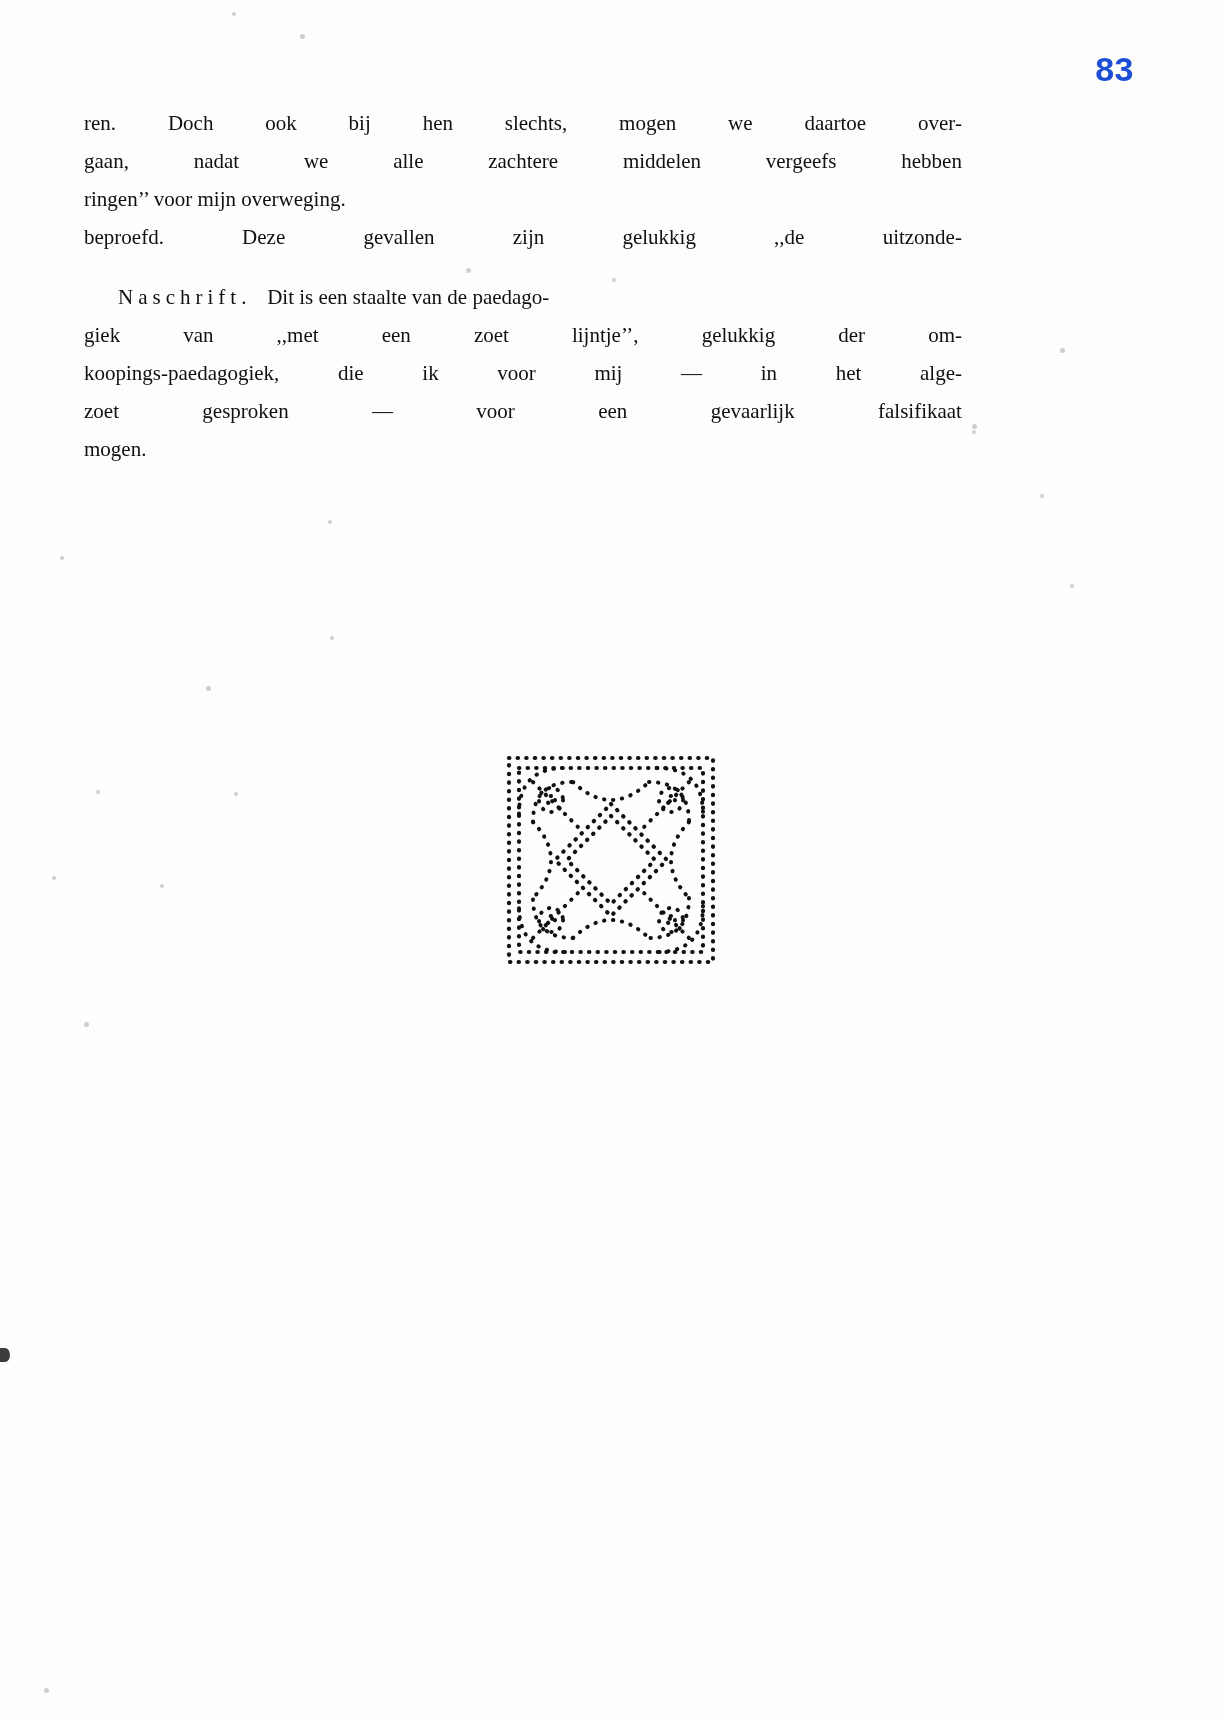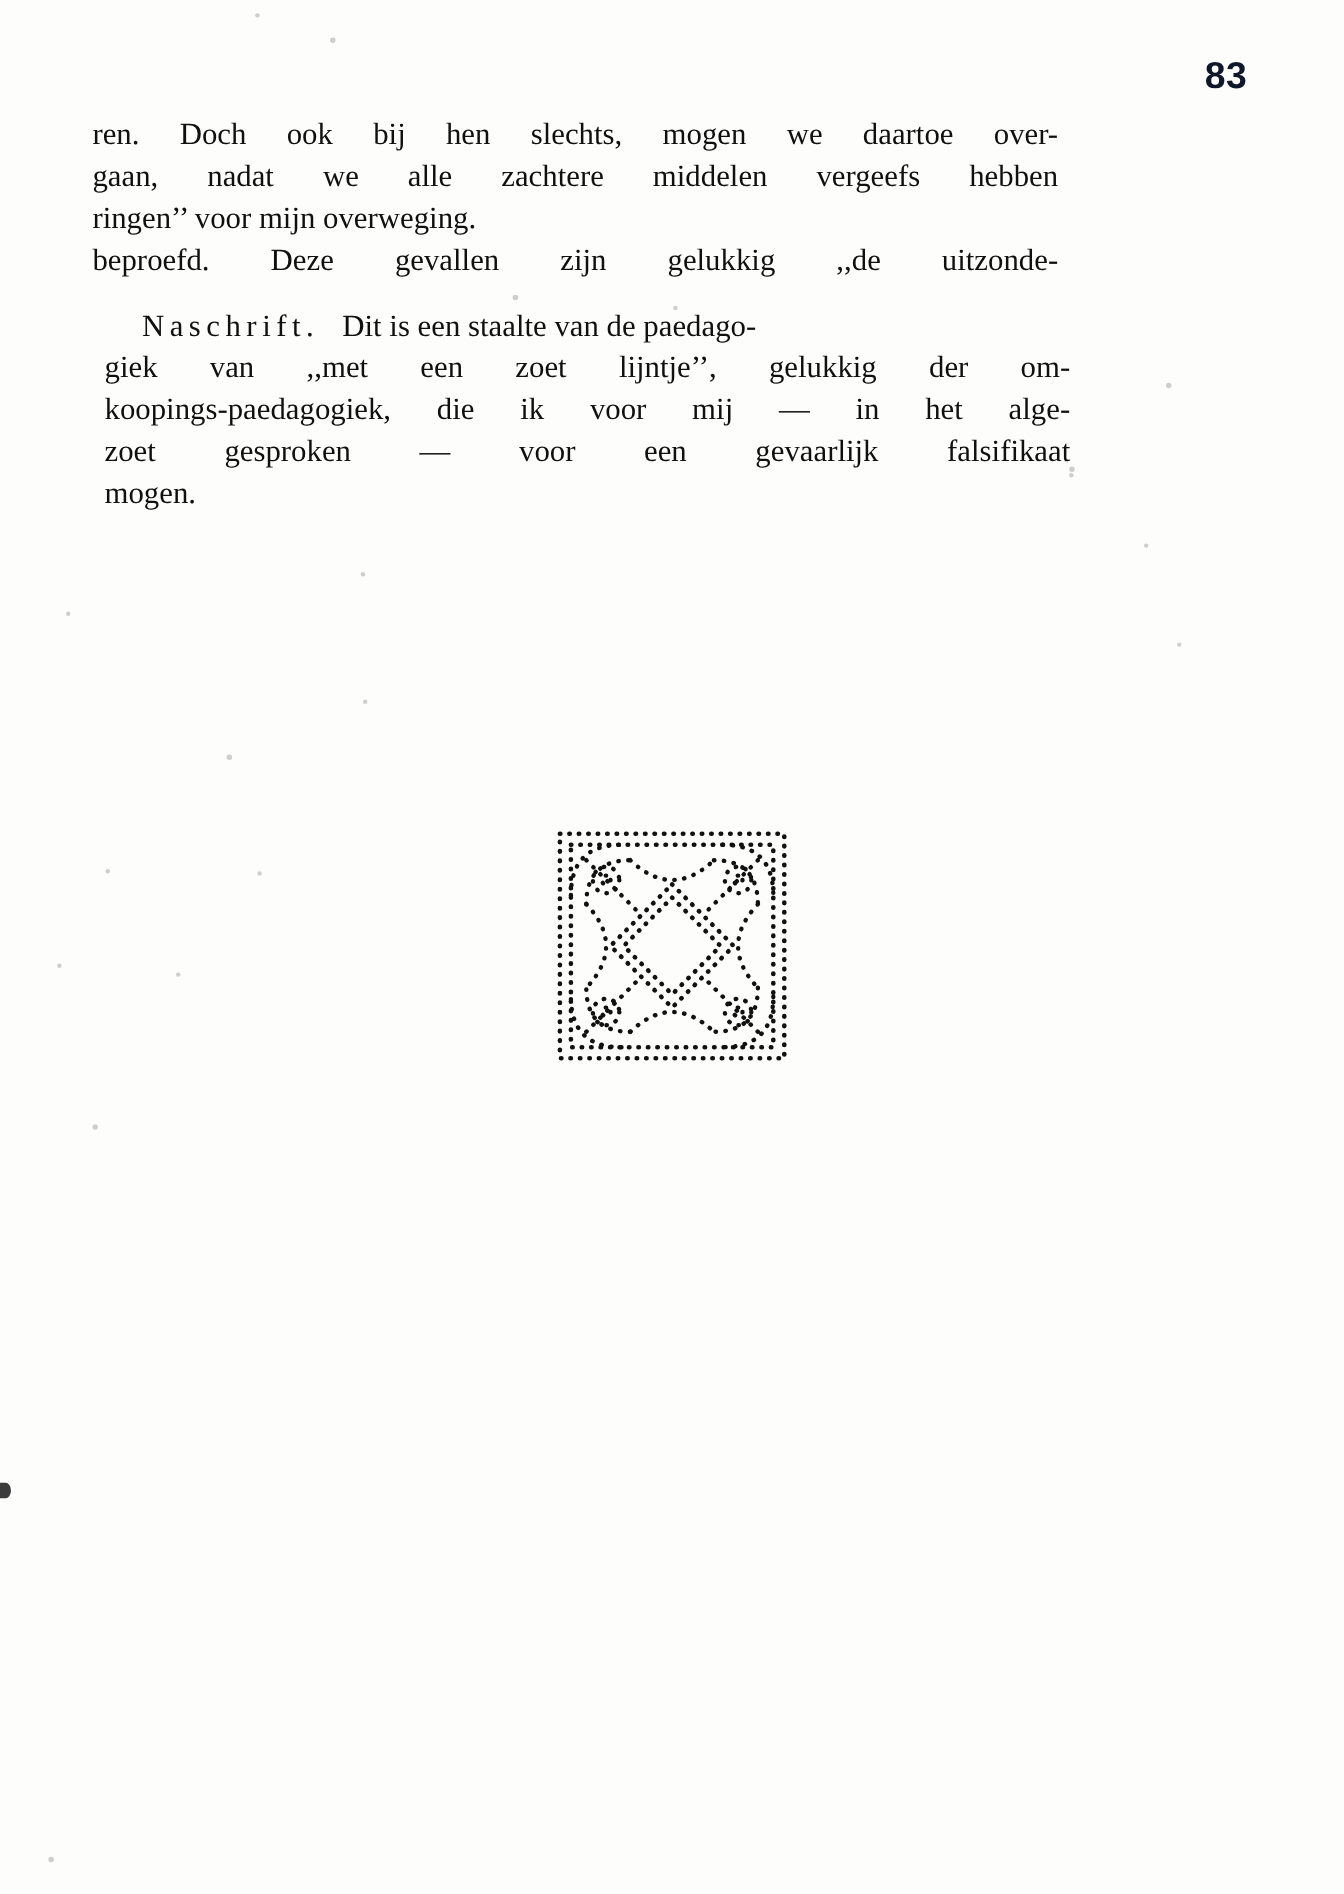--- a/index.html
+++ b/index.html
@@ -21,32 +21,32 @@
     background: #fdfdfc;
   }
   .page-number {
     position: absolute;
     top: 50px;
     right: 88px;
     font-family: "Liberation Sans", sans-serif;
     font-weight: bold;
     font-size: 34px;
     letter-spacing: 0.5px;
-    color: #0f172a;
+    color: #1d4ed8;
   }
   .text-block {
     position: absolute;
     left: 84px;
     width: 878px;
   }
   #para-1 { top: 104px; }
-  #para-2 { top: 278px; margin-left: 11px; }
+  #para-2 { top: 278px; }
 
   .para {
-    font-size: 28px;
+    font-size: 21px;
     line-height: 38px;
     text-align: justify;
     text-justify: inter-word;
     margin: 0;
     color: #101010;
   }
   .para .line {
     display: block;
     white-space: nowrap;
   }

